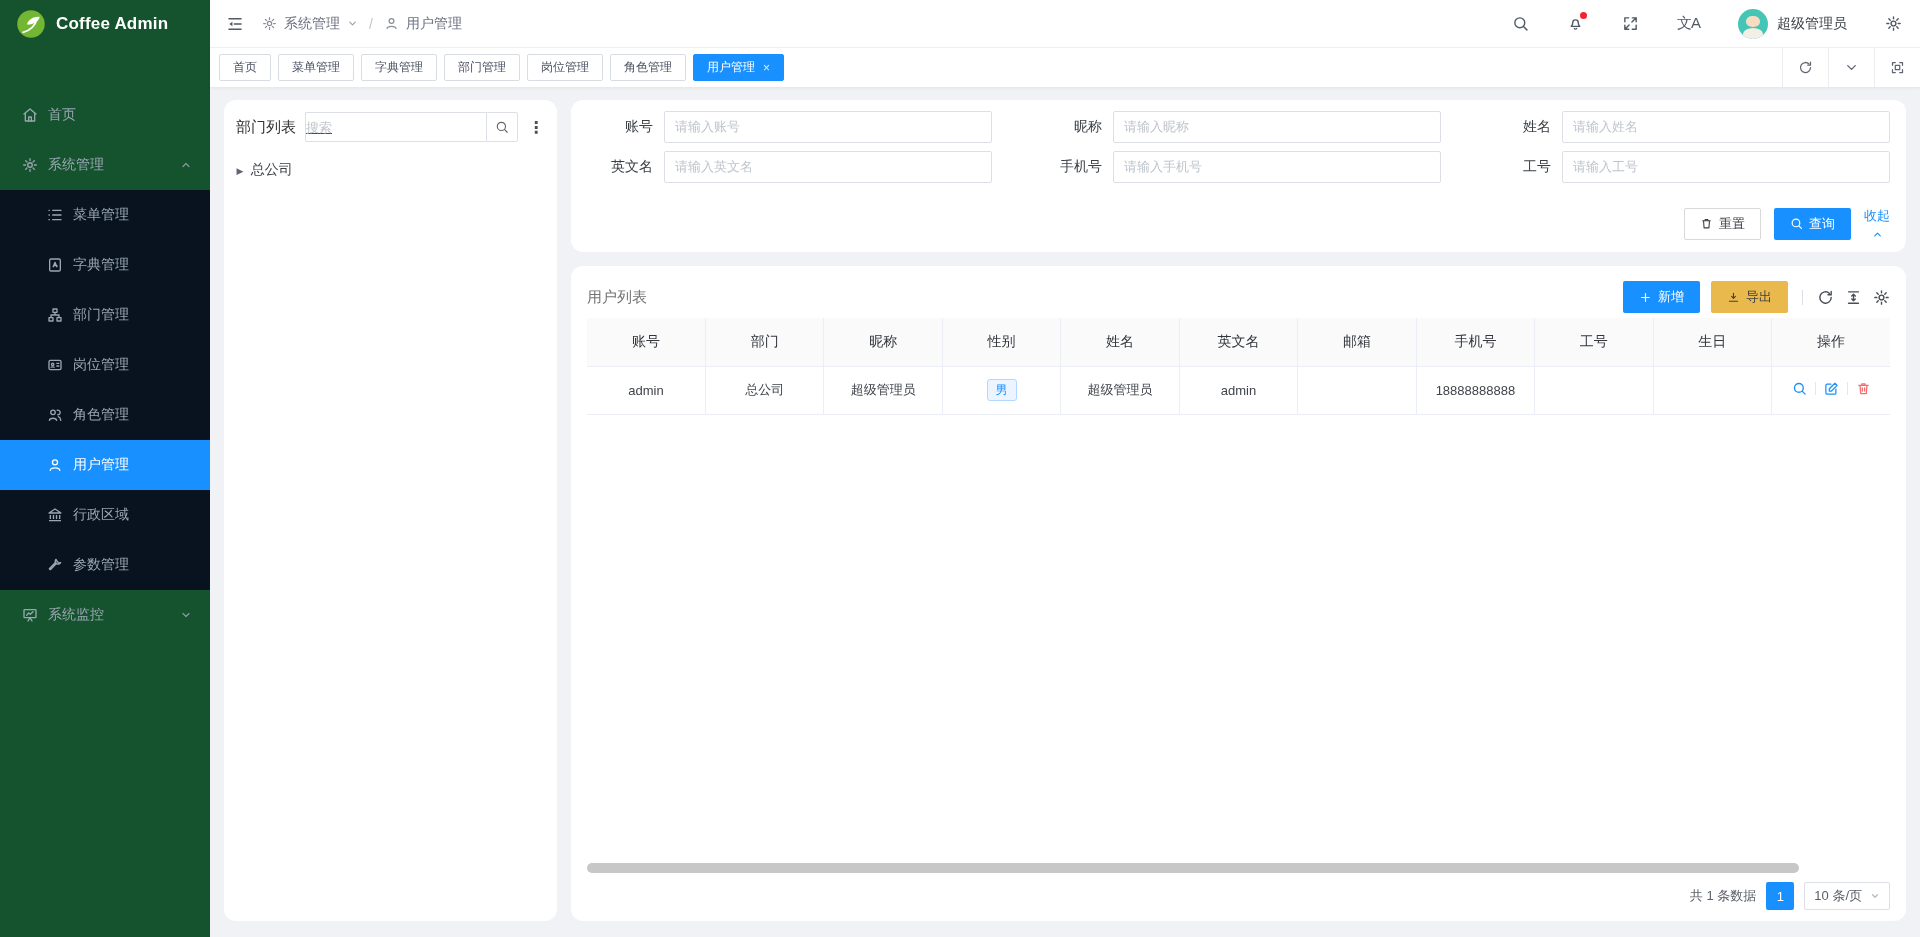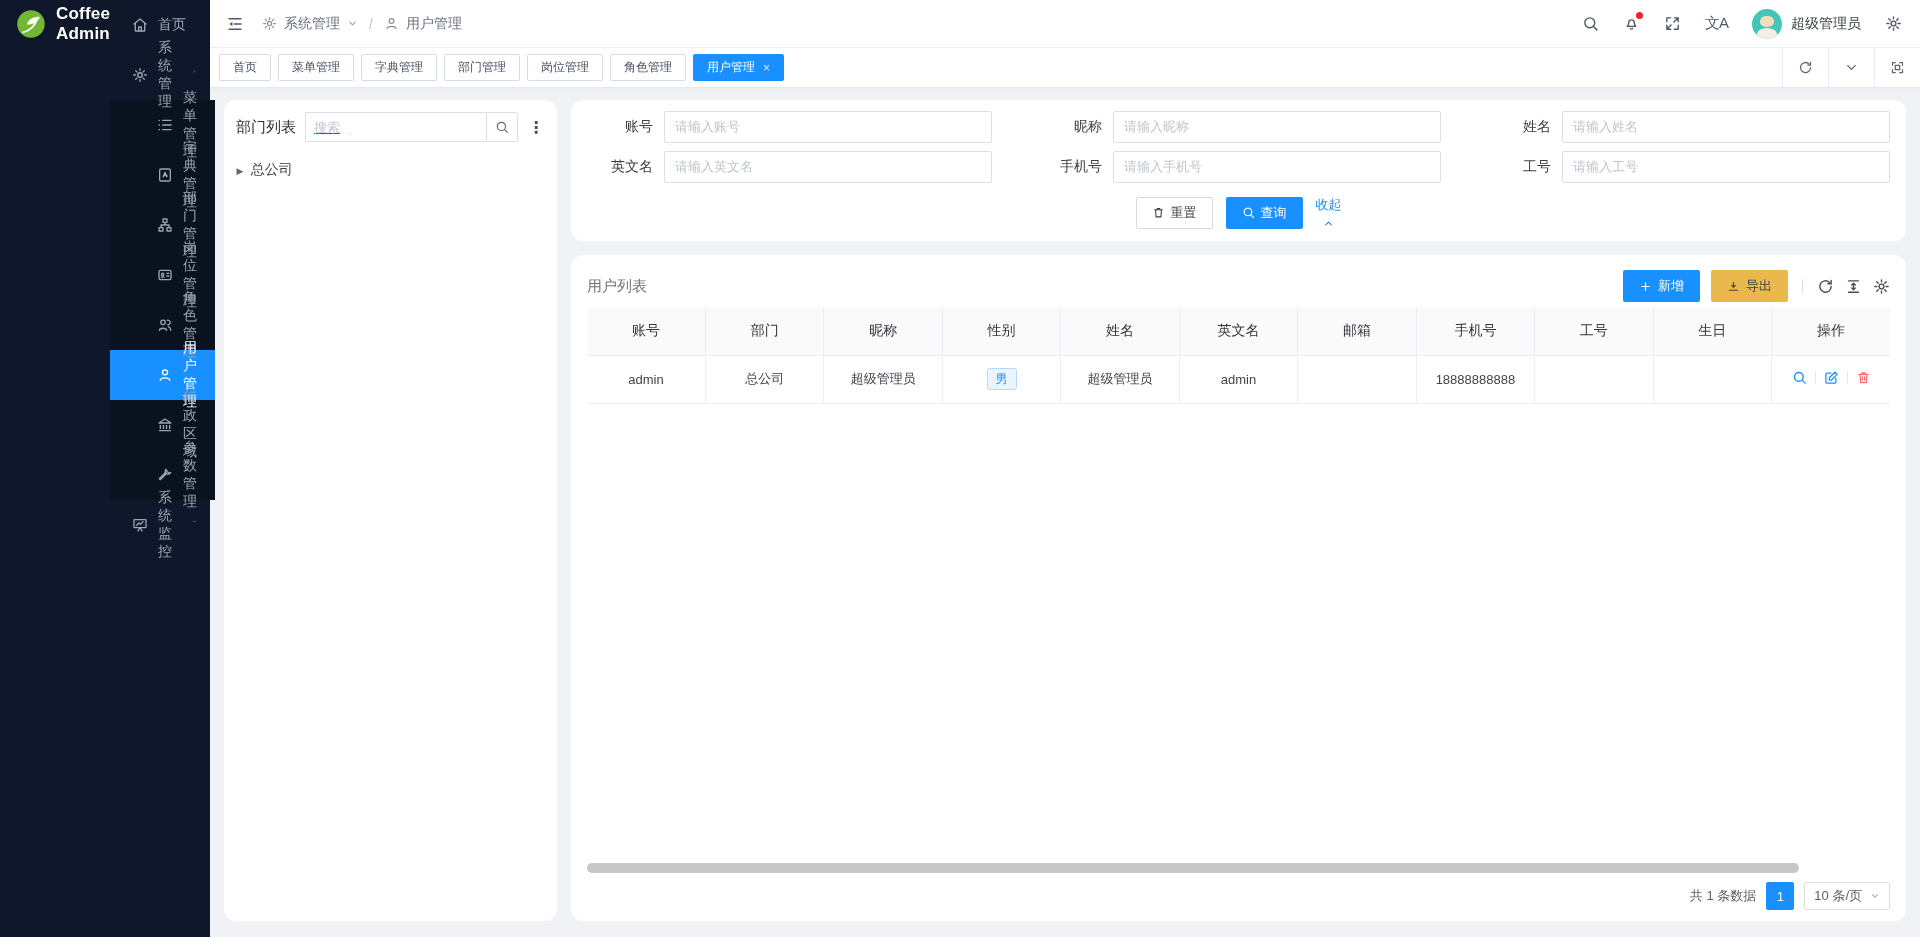--- a/index.html
+++ b/index.html
@@ -1,42 +1,42 @@
 <!DOCTYPE html>
 <html><head>
 <meta charset="utf-8">
 <style>
   * { margin:0; padding:0; box-sizing:border-box; }
   html,body { width:1920px; height:937px; overflow:hidden; }
   body { font-family:"Liberation Sans","DejaVu Sans",sans-serif; background:#f0f2f5; display:flex; font-size:14px; color:#333; }
   svg { display:block; }
 
   
-  .sidebar { width:210px; flex-shrink:0; background:#0f172a; display:flex; flex-direction:row; }
+  .sidebar { width:210px; flex-shrink:0; background:#14532d; display:flex; flex-direction:column;gap:42px; }
   .logo { height:48px; display:flex; align-items:center; gap:10px; padding:0 0 0 16px; }
   .logo-title { color:#fff; font-weight:bold; font-size:17px; letter-spacing:.2px; }
   .menu { flex:1; }
   .menu-item { height:50px; display:flex; align-items:center; gap:10px; padding:0 18px 0 22px; color:#9aa6b2; font-size:14px; cursor:pointer; }
   .menu-item .mi-icon { width:16px; height:16px; flex-shrink:0; }
   .menu-item .chev { margin-left:auto; width:12px; height:12px; color:#8a97a3; }
   .submenu { background:#08131f; }
   .submenu .menu-item { padding-left:47px; }
   .menu-item.active { background:#1890ff; color:#fff; }
 
   
   .shell { flex:1; display:flex; flex-direction:column; min-width:0; }
 
   
   .topbar { height:48px; background:#fff; border-bottom:1px solid #eef0f3; display:flex; align-items:center; padding:0 18px 0 16px; flex-shrink:0; }
   .icon-btn { color:#515a64; display:flex; align-items:center; justify-content:center; cursor:pointer; }
   .crumb { display:flex; align-items:center; gap:7px; margin-left:18px; color:#6b7280; font-size:14px; }
   .crumb .c-icon { width:15px; height:15px; color:#8a9097; }
   .crumb .sep { color:#c0c4cc; margin:0 4px; }
   .crumb .chev-sm { width:11px; height:11px; color:#9aa0a6; }
-  .topbar-right { margin-left:auto; display:flex; align-items:center; gap:24px; }
+  .topbar-right { margin-left:auto; display:flex; align-items:center; gap:38px; }
   .topbar-right .icon-btn svg { width:17px; height:17px; }
   .bell-wrap { position:relative; }
   .bell-dot { position:absolute; top:-3px; right:-3px; width:7px; height:7px; border-radius:50%; background:#f5222d; }
   .translate-glyph { font-size:15px; color:#515a64; letter-spacing:-1px; cursor:pointer; }
   .userchip { display:flex; align-items:center; gap:9px; cursor:pointer; }
   .avatar { width:30px; height:30px; border-radius:50%; background:#45c5b5; overflow:hidden; position:relative; flex-shrink:0; }
   .avatar i.face { position:absolute; left:8px; top:7px; width:14px; height:11px; background:#f6dcc0; border-radius:46%; }
   .avatar i.body { position:absolute; left:5px; top:19px; width:20px; height:12px; background:#f3efe4; border-radius:50% 50% 0 0; }
   .username { font-size:14px; color:#3a3f45; }
 
@@ -52,39 +52,39 @@
 
   
   .content { flex:1; display:flex; gap:14px; padding:12px 14px 16px; min-height:0; }
   .card { background:#fff; border-radius:12px; }
 
   
   .dept-card { width:333px; flex-shrink:0; padding:12px 12px; display:flex; flex-direction:column; }
   .dept-head { display:flex; align-items:center; gap:9px; }
   .dept-title { font-size:15px; color:#303133; white-space:nowrap; }
   .dept-search { flex:1; display:flex; min-width:0; }
-  .dept-search input { flex:1; min-width:0; height:30px; border:1px solid #dcdfe6; border-right:none; border-radius:2px 0 0 2px; padding:0 8px; font-size:13px; color:#b91c1c; outline:none;text-decoration:underline; }
+  .dept-search input { flex:1; min-width:0; height:30px; border:1px solid #dcdfe6; border-right:none; border-radius:2px 0 0 2px; padding:0 0; font-size:13px; color:#b91c1c; outline:none;text-decoration:underline; }
   .dept-search input::placeholder { color:#bfc4cc; }
   .dept-search .search-append { width:32px; height:30px; border:1px solid #dcdfe6; border-radius:0 2px 2px 0; background:#fff; display:flex; align-items:center; justify-content:center; color:#666; cursor:pointer; }
   .kebab { width:18px; display:flex; align-items:center; justify-content:center; color:#4a4f55; font-size:16px; font-weight:bold; cursor:pointer; }
   .tree { margin-top:15px; }
   .tree-node { display:flex; align-items:center; gap:7px; height:26px; font-size:14px; color:#3a3f45; cursor:pointer; }
   .tree-caret { font-size:10px; color:#5f6671; transform:scale(.9); }
 
   
   .right-col { flex:1; display:flex; flex-direction:column; gap:14px; min-width:0; }
 
   
   .form-card { padding:10px 16px 12px; flex-shrink:0; }
   .form-grid { display:grid; grid-template-columns:1fr 1fr 1fr; column-gap:44px; row-gap:7px; }
   .form-item { display:flex; align-items:center; height:33px; }
   .form-label { width:66px; flex-shrink:0; text-align:right; margin-right:11px; font-size:14px; color:#3a3f45; }
   .form-input { flex:1; min-width:0; height:32px; border:1px solid #dcdfe6; border-radius:2px; padding:0 10px; font-size:13px; color:#333; outline:none; }
   .form-input::placeholder { color:#bfc4cc; }
-  .form-actions { display:flex; justify-content:center; align-items:center; gap:13px; margin-top:13px; }
+  .form-actions { display:flex; justify-content:flex-end; align-items:center; gap:13px; margin-top:24px; }
   .btn { height:32px; display:inline-flex; align-items:center; gap:6px; padding:0 15px; font-size:13px; border-radius:2px; cursor:pointer; border:1px solid transparent; }
   .btn svg { width:13px; height:13px; }
   .btn-plain { background:#fff; border-color:#d9d9d9; color:#3a3f45; }
   .btn-primary { background:#1890ff; color:#fff; }
   .btn-warn { background:#eab94e; color:#404040; }
   .link-collapse { display:flex; align-items:center; gap:4px; color:#1890ff; font-size:13px; cursor:pointer;flex-direction:column; }
   .link-collapse svg { width:11px; height:11px; }
 
   
   .table-card { flex:1; padding:10px 16px 10px; display:flex; flex-direction:column; min-height:0; }

